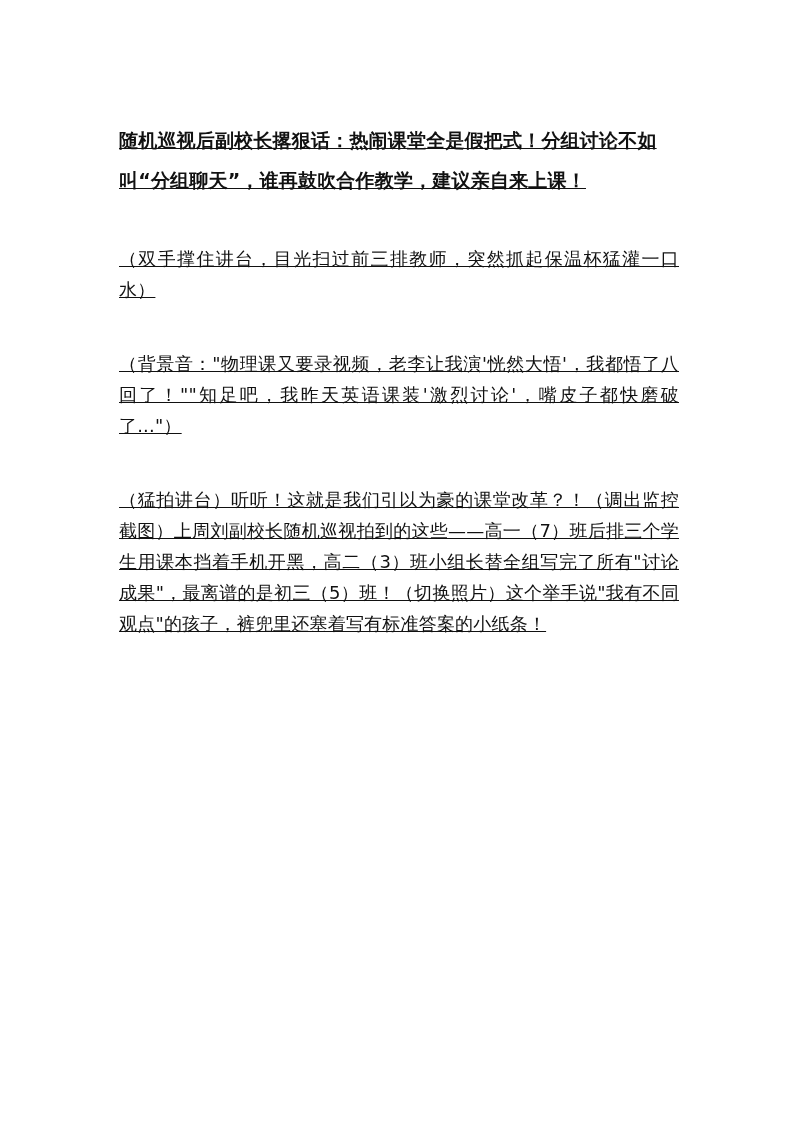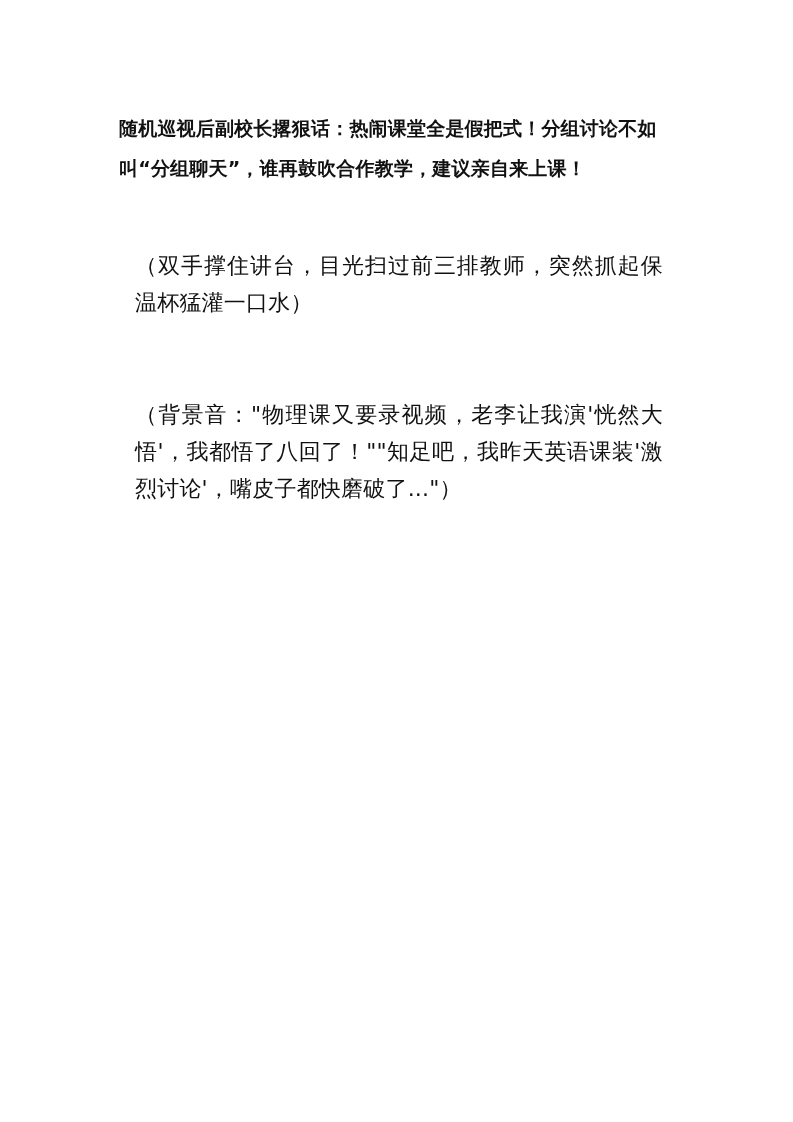--- a/index.html
+++ b/index.html
@@ -11,43 +11,45 @@
       width: 793px;
       height: 1122px;
       position: relative;
       overflow: hidden;
       font-family: "DejaVu Sans", "Liberation Sans", sans-serif;
       color: #111111;
     }
     .page {
       position: absolute;
       left: 119px;
-      top: 108px;
+      top: 120px;
       width: 560px;
+      text-decoration: underline;
     }
     .title {
       font-size: 19px;
       font-weight: bold;
       line-height: 40px;
       margin: 0;
       letter-spacing: 0.2px;
     }
     .para {
-      font-size: 22px;
-      line-height: 37px;
-      margin: 16px;
+      font-size: 18px;
+      line-height: 31px;
+      margin: 0;
       text-align: justify;
       letter-spacing: 0.2px;
     }
     .gap-after-title { height: 43px; }
     .gap { height: 43px; }
   </style>
 </head>
 <body>
 
 <div class="page">
   <p class="title">随机巡视后副校长撂狠话：热闹课堂全是假把式！分组讨论不如叫“分组聊天”，谁再鼓吹合作教学，建议亲自来上课！</p>
   <div class="gap-after-title"></div>
   <p class="para">（双手撑住讲台，目光扫过前三排教师，突然抓起保温杯猛灌一口水）</p>
   <div class="gap"></div>
   <p class="para">（背景音："物理课又要录视频，老李让我演'恍然大悟'，我都悟了八回了！""知足吧，我昨天英语课装'激烈讨论'，嘴皮子都快磨破了..."）</p>
   <div class="gap"></div>
+  <p class="para">（猛拍讲台）听听！这就是我们引以为豪的课堂改革？！（调出监控截图）上周刘副校长随机巡视拍到的这些——高一（7）班后排三个学生用课本挡着手机开黑，高二（3）班小组长替全组写完了所有"讨论成果"，最离谱的是初三（5）班！（切换照片）这个举手说"我有不同观点"的孩子，裤兜里还塞着写有标准答案的小纸条！</p>
 </div>
 
 </body></html>

